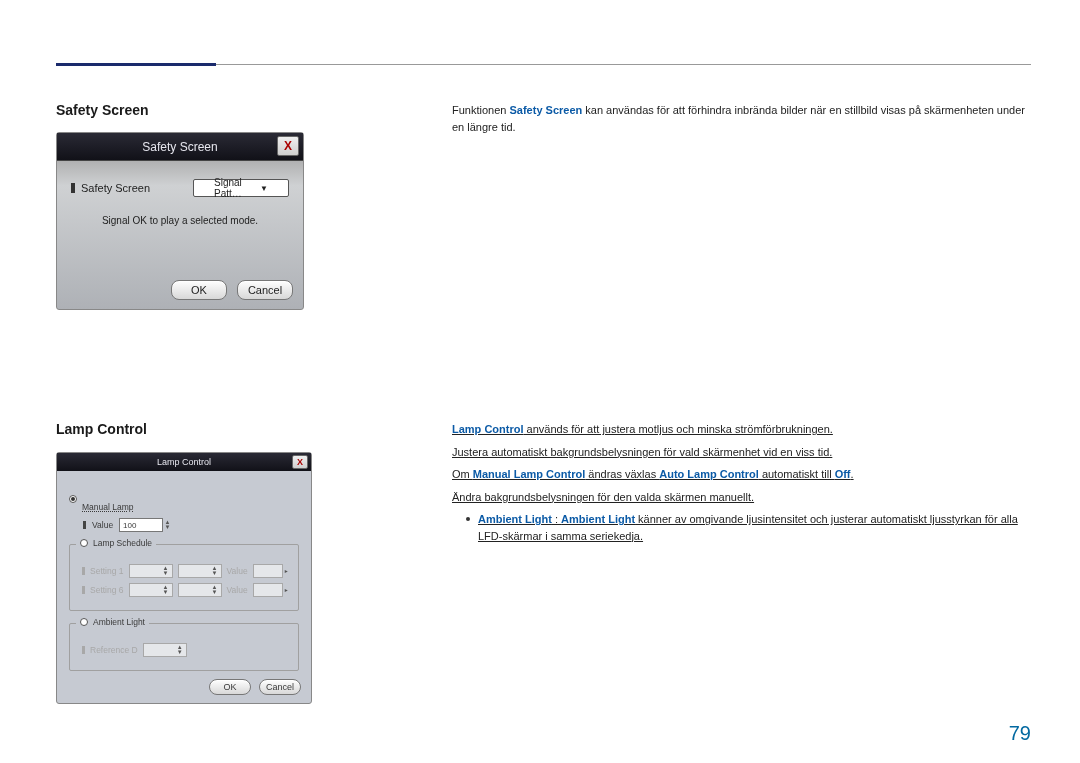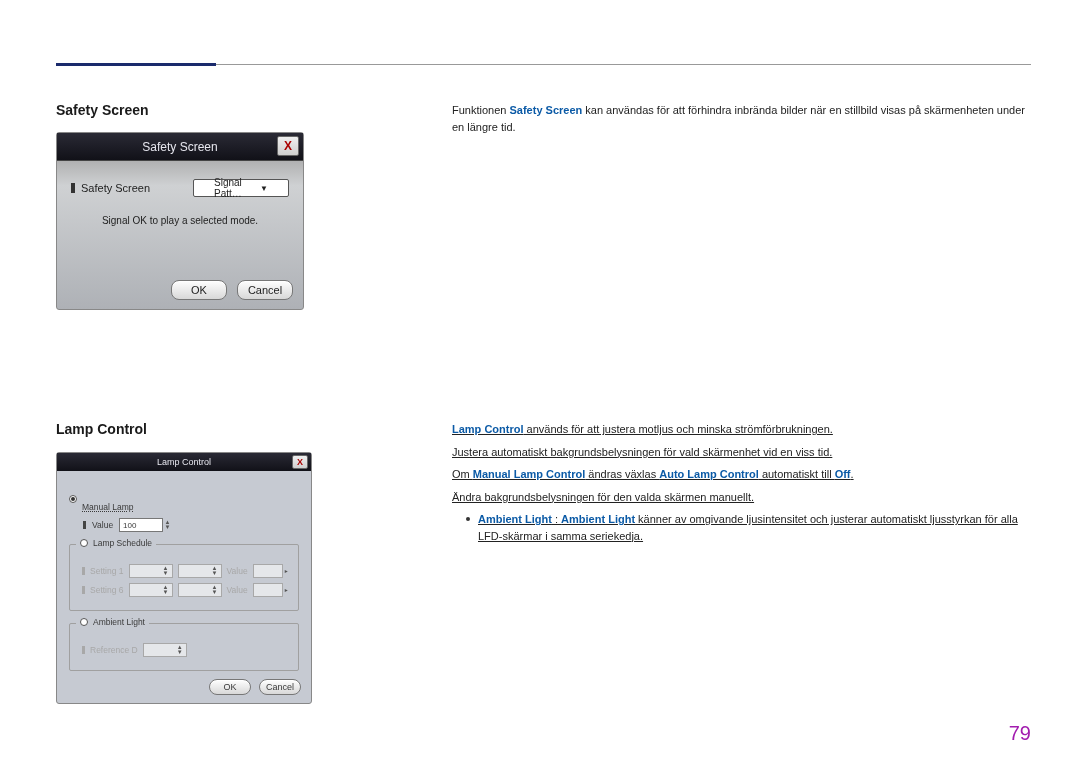--- a/index.html
+++ b/index.html
@@ -138,21 +138,21 @@
     display: flex; align-items: center; gap: 5px;
     background: #c6cad2; padding: 0 4px;
   }
   .sched-row { display: flex; align-items: center; gap: 5px; margin: 5px 0; color:#a8a8a8;}
   .dlg2-label-dis { color:#a8a8a8; }
   .dlg2-btns { position: absolute; right: 10px; bottom: 8px; display: flex; gap: 8px; }
   .dlg-btn.sm { min-width: 42px; height: 16px; font-size: 9px; line-height: 14px; }
 
   .page-num {
     position: absolute; right: 49px; bottom: 18px;
-    font-size: 20px; color: #a21caf;
+    font-size: 20px; color: #0369a1;
   }
 </style>
 </head>
 <body>
 
 <div class="topbar-line"></div>
 <div class="topbar-thin"></div>
 
 <div class="heading s1-heading">Safety Screen</div>
 <div class="body-text s1-text">

